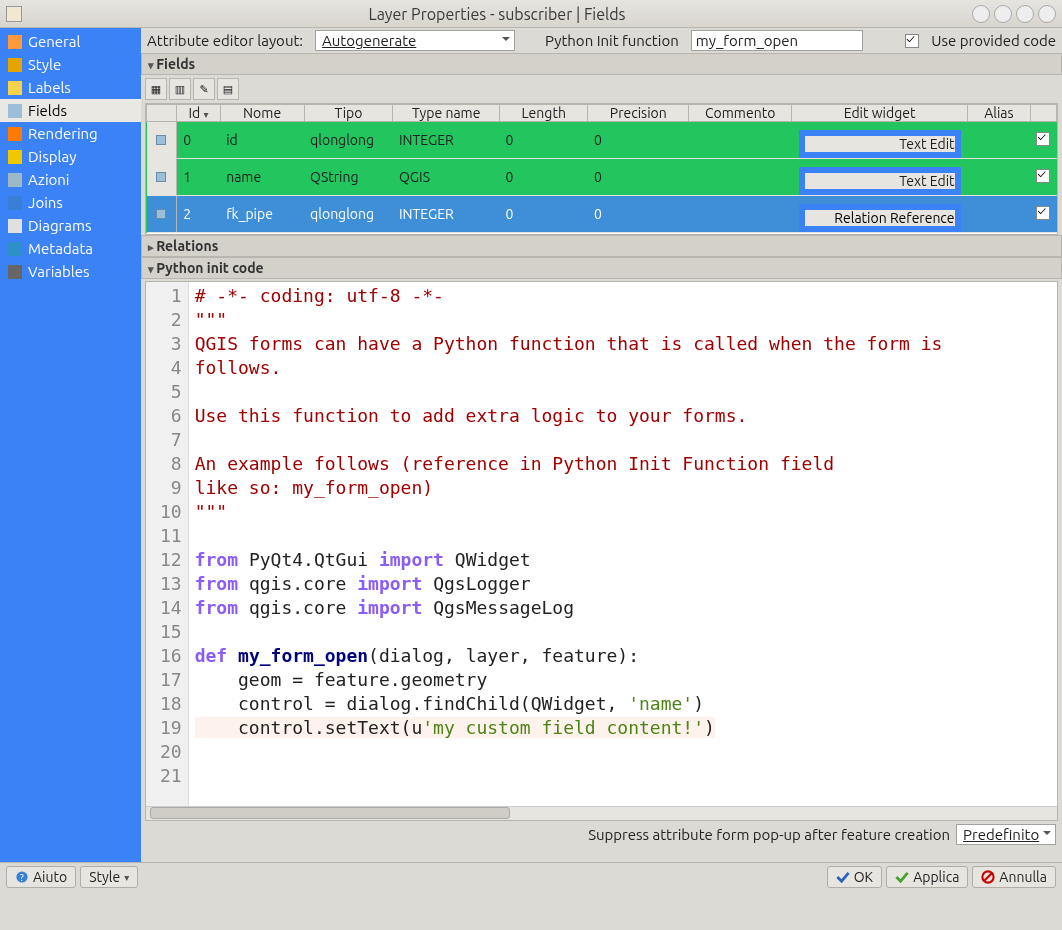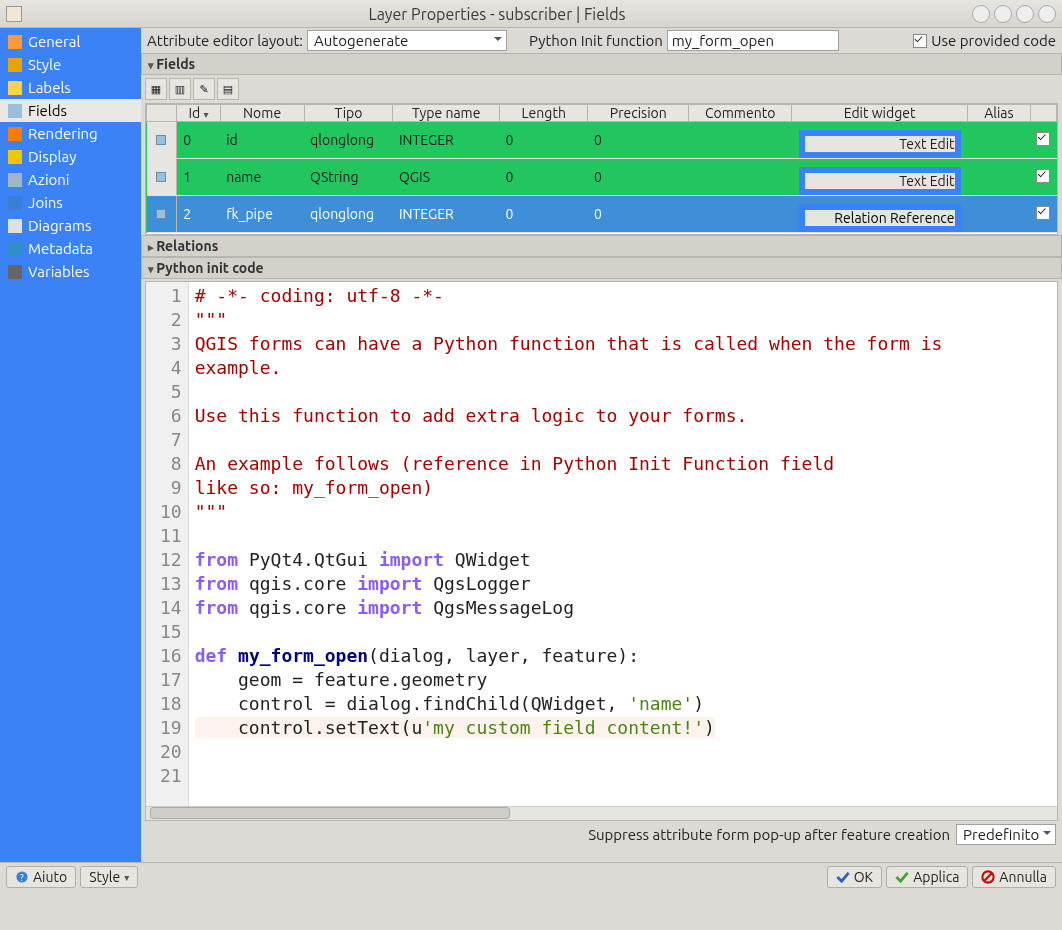--- a/index.html
+++ b/index.html
@@ -60,30 +60,31 @@
 .sidebar-item .icon {
   width: 14px; height: 14px;
   display: inline-block;
 }
 .content { flex: 1; background: #dcdad5; display: flex; flex-direction: column; }
 
 .toprow {
   display: flex; align-items: center;
   padding: 2px 6px;
   font-size: 15px;
-  gap: 4px;
+  gap: 12px;
 }
 .dropdown {
   background: #fff;
   border: 1px solid #a3a19b;
   padding: 1px 20px 1px 6px;
   font-size: 15px;
   position: relative;
   display: inline-flex;
   min-height: 20px;
+  text-decoration: underline;
 }
 .dropdown::after {
   content:""; position:absolute; right:4px; top:50%;
   transform: translateY(-50%);
   border: 4px solid transparent;
   border-top-color: #555;
 }
 .text-input {
   background: #fff;
   border: 1px solid #a3a19b;
@@ -402,21 +403,21 @@
 
     <div class="panel-head collapsed">Relations</div>
 
     <div class="panel-head">Python init code</div>
     <div class="code-wrap">
       <div class="code-area">
         <div class="gutter" id="gutter">1<br>2<br>3<br>4<br>5<br>6<br>7<br>8<br>9<br>10<br>11<br>12<br>13<br>14<br>15<br>16<br>17<br>18<br>19<br>20<br>21</div>
         <div class="code" id="code"><span class="c-comment"># -*- coding: utf-8 -*-</span>
 <span class="c-comment">"""</span>
 <span class="c-comment">QGIS forms can have a Python function that is called when the form is</span>
-<span class="c-comment">example.</span>
+<span class="c-comment">follows.</span>
 <span class=""></span>
 <span class="c-comment">Use this function to add extra logic to your forms.</span>
 <span class=""></span>
 <span class="c-comment">An example follows (reference in Python Init Function field</span>
 <span class="c-comment">like so: my_form_open)</span>
 <span class="c-comment">"""</span>
 <span class=""></span>
 <span class="c-kw">from</span><span class=""> PyQt4.QtGui </span><span class="c-kw">import</span><span class=""> QWidget</span>
 <span class="c-kw">from</span><span class=""> qgis.core </span><span class="c-kw">import</span><span class=""> QgsLogger</span>
 <span class="c-kw">from</span><span class=""> qgis.core </span><span class="c-kw">import</span><span class=""> QgsMessageLog</span>

